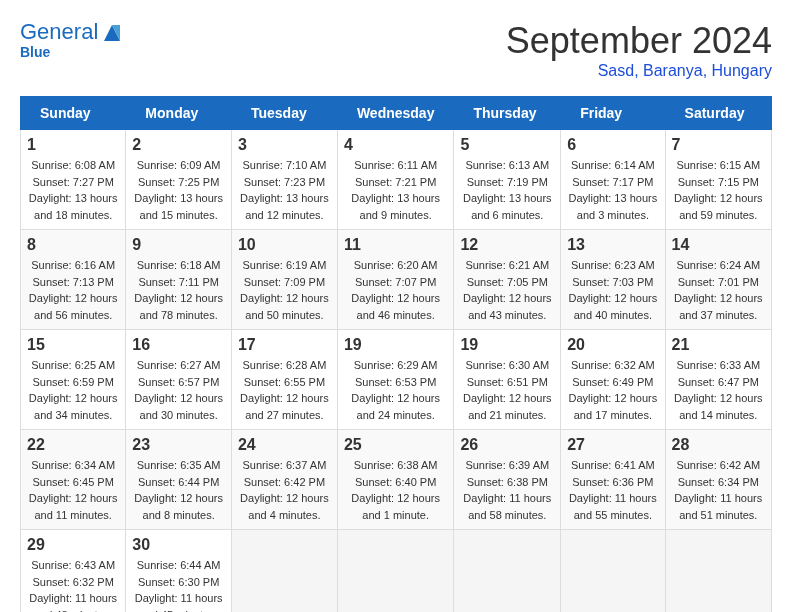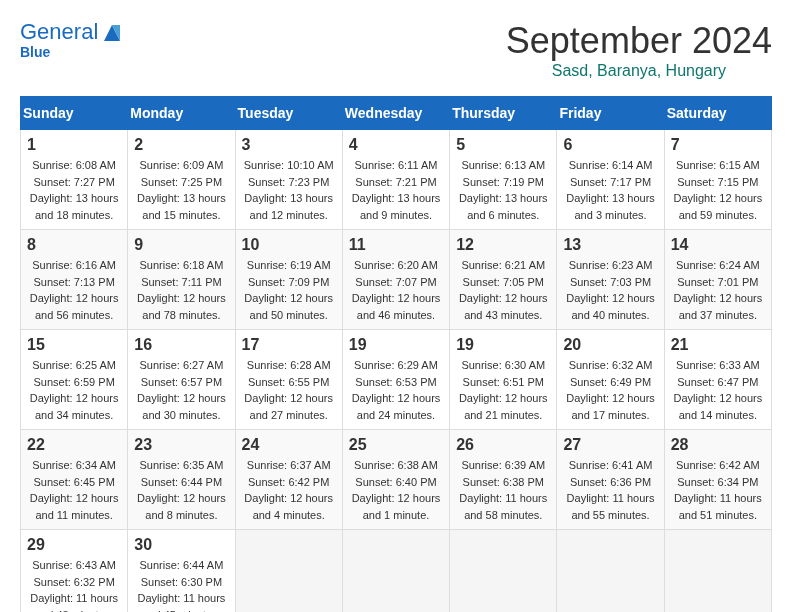--- a/index.html
+++ b/index.html
@@ -23,33 +23,32 @@
     .title-block {
       text-align: right;
     }
     .month-title {
       font-size: 36px;
       font-weight: normal;
       color: #333;
     }
     .location {
       font-size: 16px;
-      color: #0f766e;
-      text-align: center;
+      color: #1d4ed8;
     }
     table {
       width: 100%;
       border-collapse: collapse;
     }
     thead tr {
       background: #1a6bbf;
       color: #fff;
     }
     thead th {
-      padding: 8px 2px;
+      padding: 8px 19px;
       font-size: 14px;
       font-weight: bold;
       text-align: left;
       border: 1px solid #1a6bbf;
     }
     tbody tr {
       border-bottom: 1px solid #ddd;
     }
     tbody td {
       vertical-align: top;
@@ -128,21 +127,21 @@
           <span class="day-num">2</span>
         <div class="day-info">
           <span>Sunrise: 6:09 AM</span><br>
           <span>Sunset: 7:25 PM</span><br>
           <span>Daylight: 13 hours and 15 minutes.</span>
         </div>
         </td>
         <td>
           <span class="day-num">3</span>
         <div class="day-info">
-          <span>Sunrise: 10:10 AM</span><br>
+          <span>Sunrise: 7:10 AM</span><br>
           <span>Sunset: 7:23 PM</span><br>
           <span>Daylight: 13 hours and 12 minutes.</span>
         </div>
         </td>
         <td>
           <span class="day-num">4</span>
         <div class="day-info">
           <span>Sunrise: 6:11 AM</span><br>
           <span>Sunset: 7:21 PM</span><br>
           <span>Daylight: 13 hours and 9 minutes.</span>

